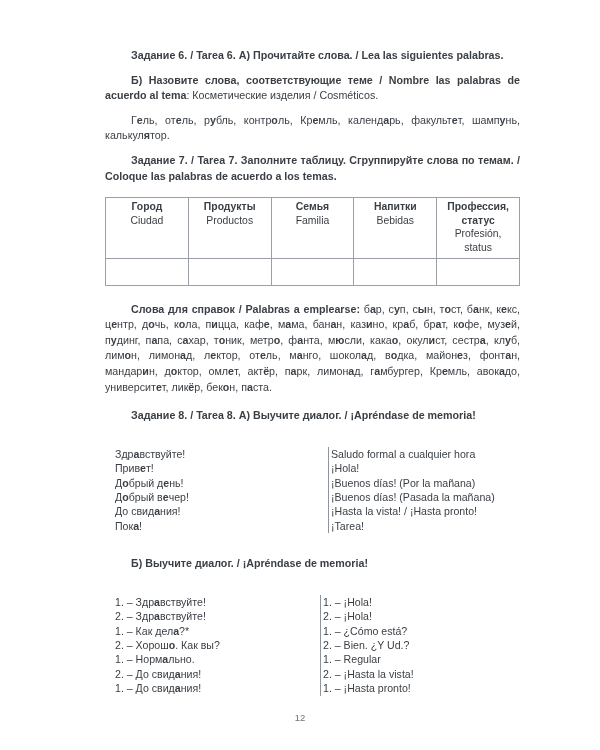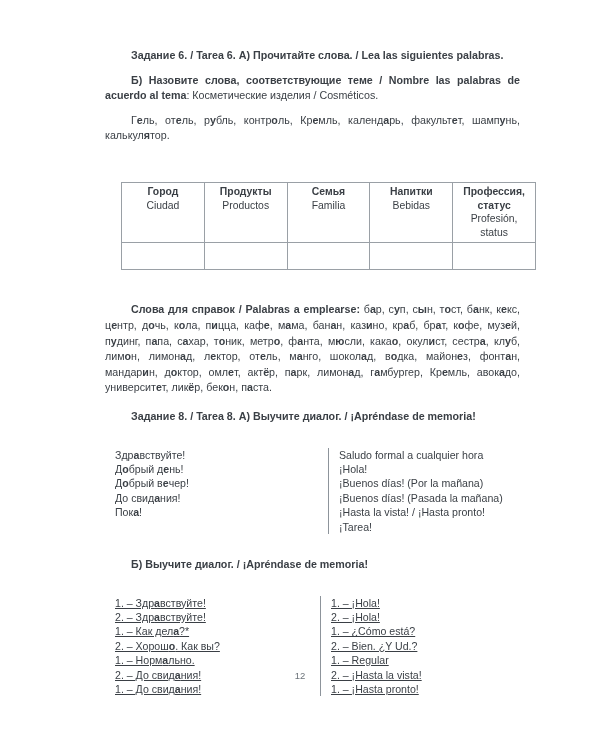--- a/index.html
+++ b/index.html
@@ -34,21 +34,21 @@
   }
   .b { font-weight: bold; }
   .gap-sm { height: 9px; }
   .gap-md { height: 13px; }
   .gap-lg { height: 16px; }
 
   
   .grid-table {
     border-collapse: collapse;
     width: 415px;
-    margin: 16px;
+    margin: 0;
     table-layout: fixed;
   }
   .grid-table td {
     border: 1px solid #9aa0a6;
     padding: 2px 4px 3px 4px;
     text-align: center;
     vertical-align: top;
     font-size: 10.4px;
     line-height: 13.6px;
   }
@@ -64,44 +64,44 @@
   }
   .dialog .col-left {
     width: 213px;
     box-sizing: border-box;
     padding-right: 6px;
   }
   .dialog .col-right {
     width: 187px;
     box-sizing: border-box;
     border-left: 1px solid #8d949b;
-    padding-left: 10px;
+    padding-left: 2px;
   }
   .dialog .line {
     font-size: 10.6px;
     line-height: 14.4px;
     white-space: nowrap;
   }
-  .dialog.d2 { width: 420px; text-decoration: underline; }
+  .dialog.d2 { width: 420px; }
   .dialog.d2 .col-left { width: 205px; }
   .dialog.d2 .col-right { width: 215px; }
 
   .heading {
     font-size: 10.7px;
     line-height: 15.6px;
     font-weight: bold;
     text-align: justify;
     text-indent: 26px;
     margin: 0;
   }
 
   .pagenum {
     position: absolute;
     left: 0;
-    top: 670px;
+    top: 712px;
     width: 600px;
     text-align: center;
     font-size: 9.5px;
     color: #6d747b;
   }
 </style>
 </head>
 <body>
 
 <div class="page">
@@ -111,20 +111,21 @@
   <div class="gap-sm"></div>
 
   <p class="para first-indent"><span class="b">Б) Назовите слова, соответствующие теме / Nombre las palabras de acuerdo al tema</span>: Косметические изделия / Cosméticos.</p>
 
   <div class="gap-sm"></div>
 
   <p class="para first-indent">Г<span class="b">е</span>ль, от<span class="b">е</span>ль, р<span class="b">у</span>бль, контр<span class="b">о</span>ль, Кр<span class="b">е</span>мль, календ<span class="b">а</span>рь, факульт<span class="b">е</span>т, шамп<span class="b">у</span>нь, калькул<span class="b">я</span>тор.</p>
 
   <div class="gap-sm"></div>
 
+  <p class="heading">Задание 7. / Tarea 7. Заполните таблицу. Сгруппируйте слова по темам. / Coloque las palabras de acuerdo a los temas.</p>
 
   <div class="gap-md"></div>
 
   <table class="grid-table">
     <tbody>
       <tr>
         <td class="head">
           <span class="ru">Город</span>
           <span class="es">Ciudad</span>
         </td>
@@ -161,20 +162,21 @@
 
   <div class="gap-md"></div>
 
   <p class="heading">Задание 8. / Tarea 8. А) Выучите диалог. / ¡Apréndase de memoria!</p>
 
   <div class="gap-md"></div>
 
   <div class="dialog">
     <div class="col-left">
       <div class="line">Здр<span class="b">а</span>вствуйте!</div>
+      <div class="line">Прив<span class="b">е</span>т!</div>
       <div class="line">Д<span class="b">о</span>брый д<span class="b">е</span>нь!</div>
       <div class="line">Д<span class="b">о</span>брый в<span class="b">е</span>чер!</div>
       <div class="line">До свид<span class="b">а</span>ния!</div>
       <div class="line">Пок<span class="b">а</span>!</div>
     </div>
     <div class="col-right">
       <div class="line">Saludo formal a cualquier hora</div>
       <div class="line">¡Hola!</div>
       <div class="line">¡Buenos días! (Por la mañana)</div>
       <div class="line">¡Buenos días! (Pasada la mañana)</div>

